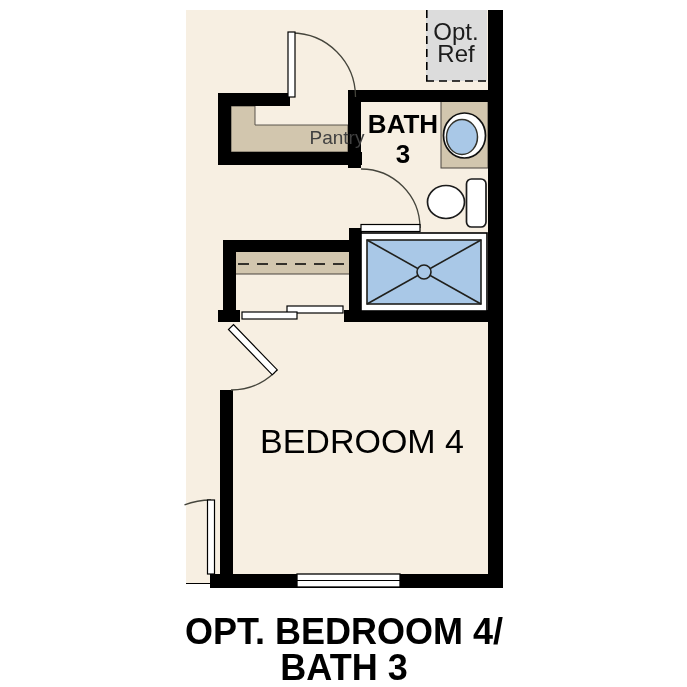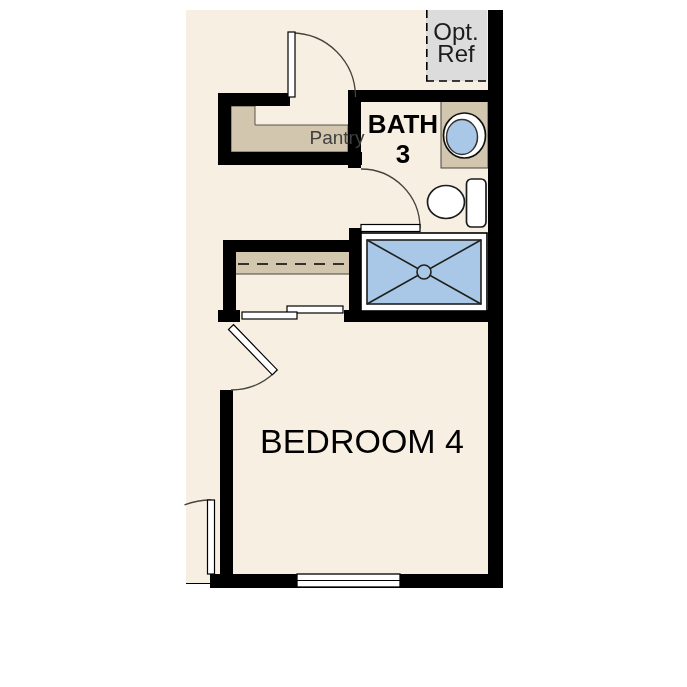--- a/index.html
+++ b/index.html
@@ -113,14 +113,18 @@
 
   <div class="label label-pantry">Pantry</div>
 
   <div class="label label-bath">
     <div>BATH</div>
     <div>3</div>
   </div>
 
   <div class="label label-bedroom">BEDROOM 4</div>
 
+  <div class="label caption">
+    <div>OPT. BEDROOM 4/</div>
+    <div>BATH 3</div>
+  </div>
 
 </div>
 
 </body></html>

